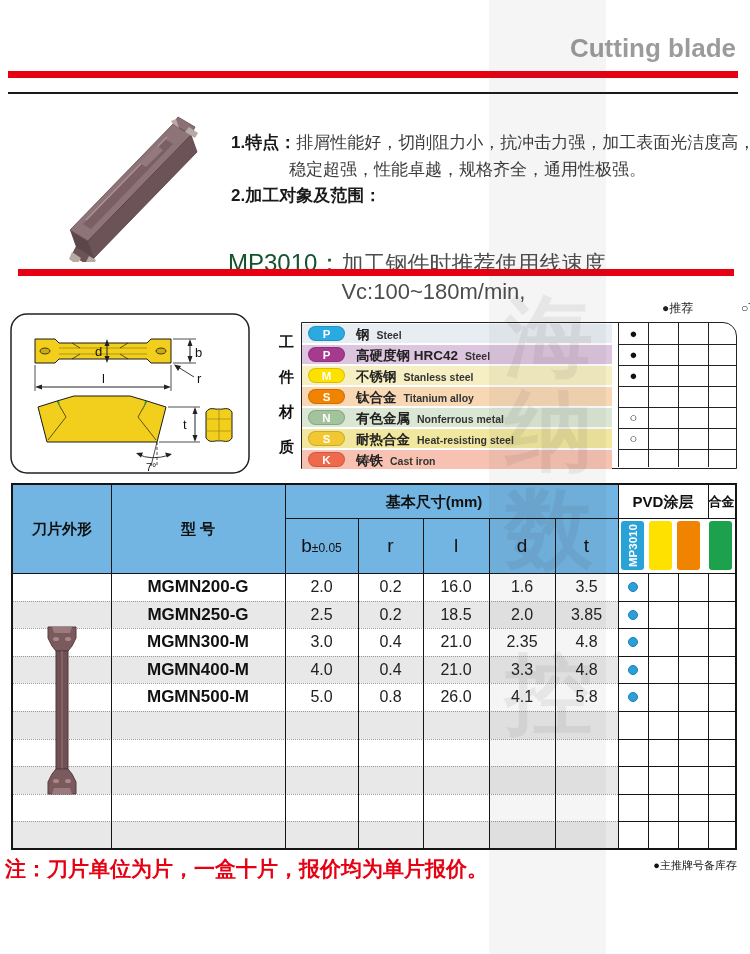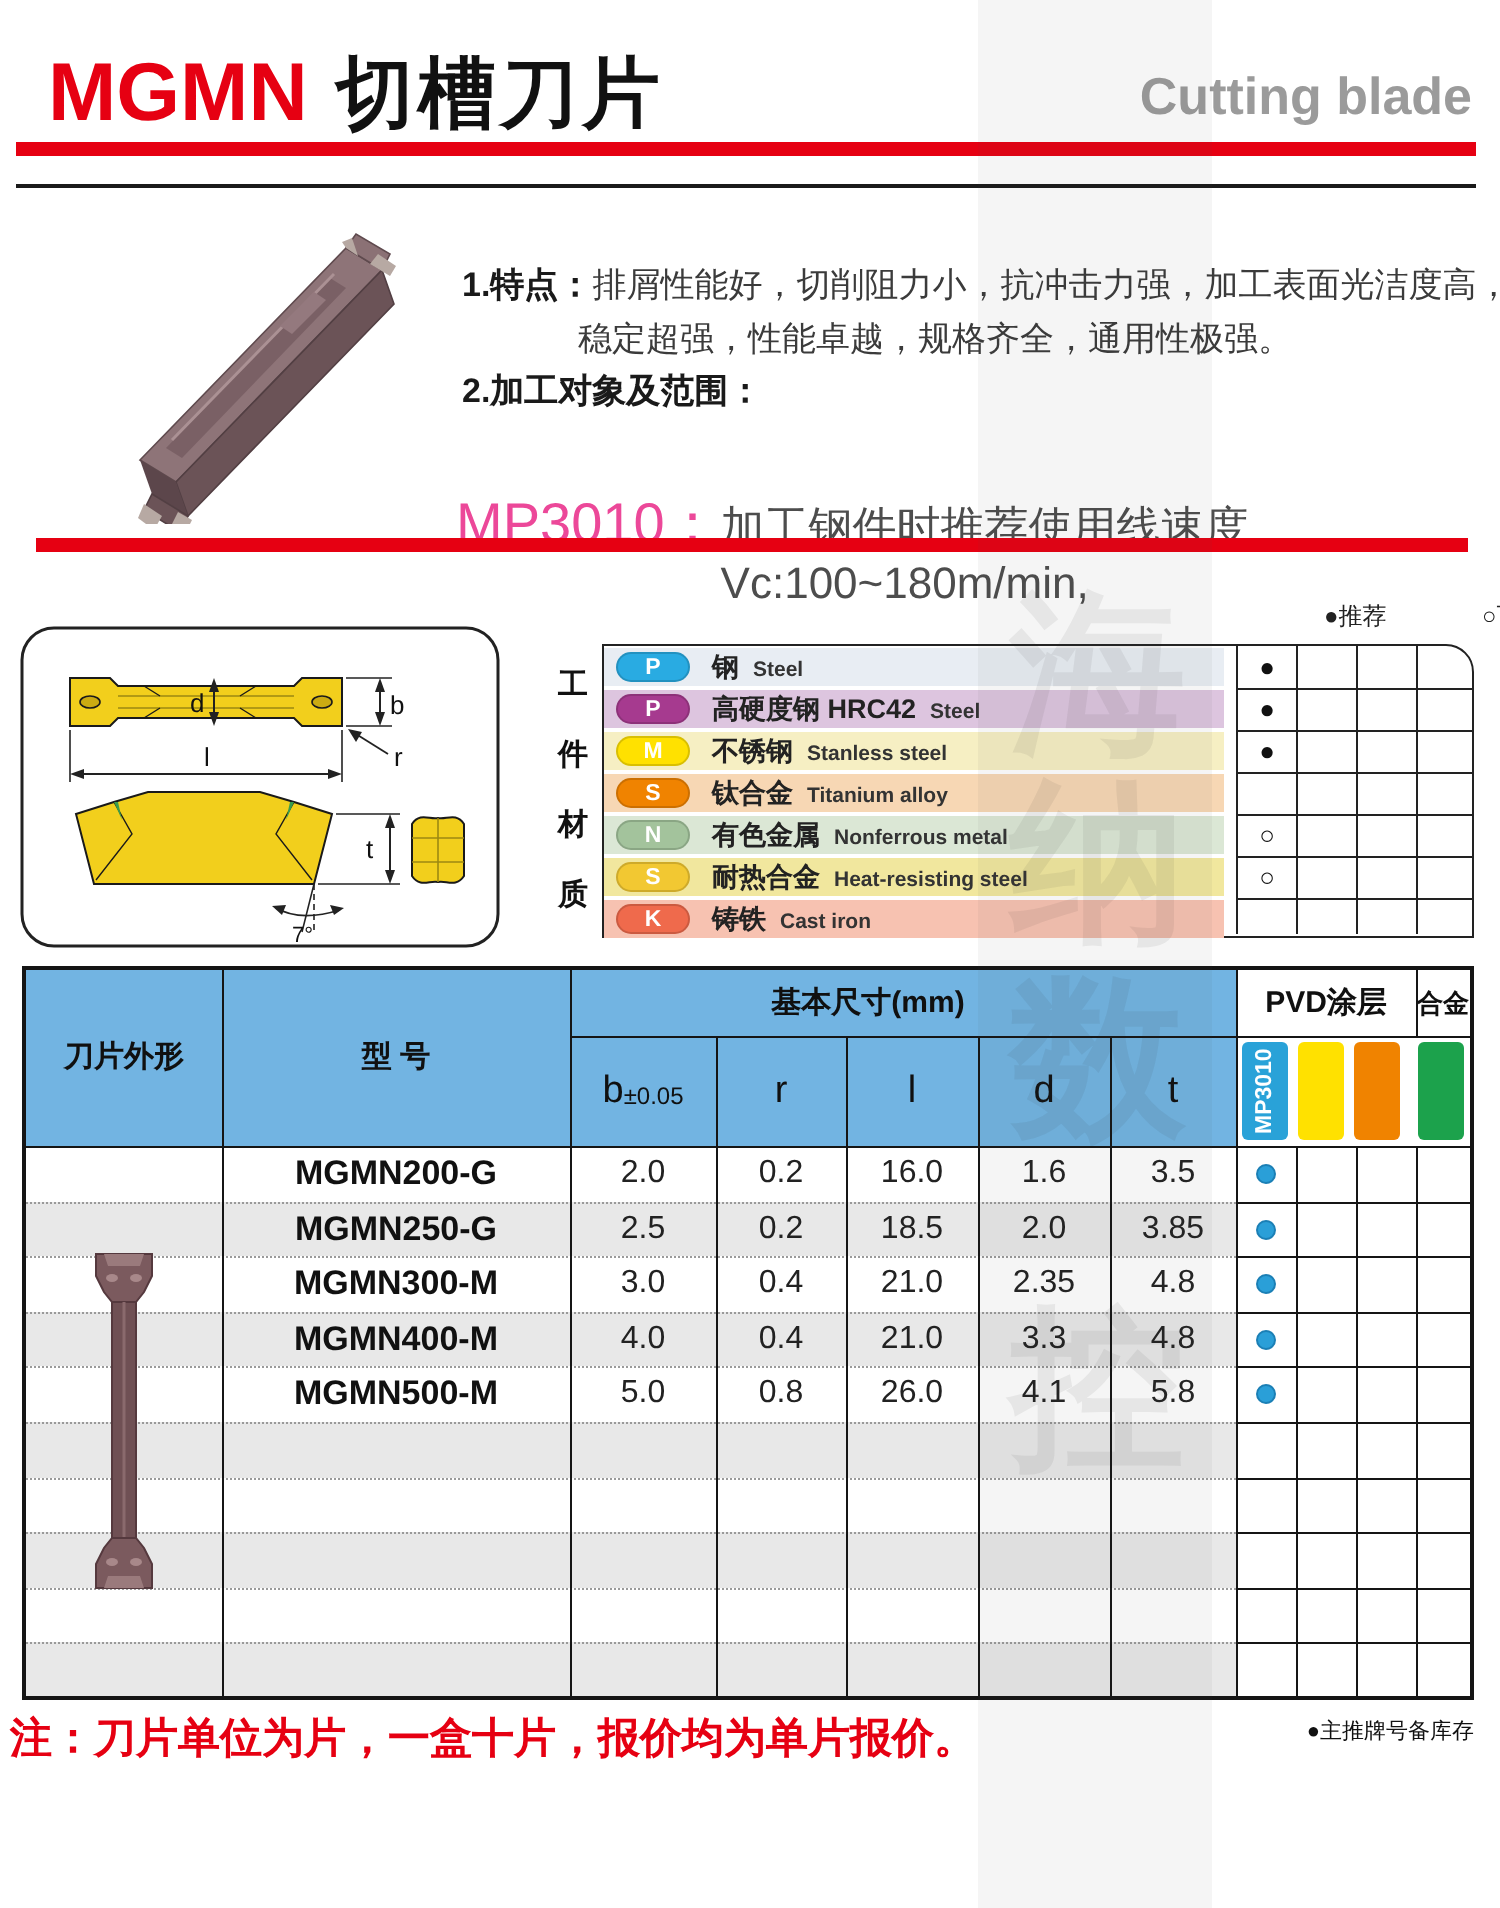--- a/index.html
+++ b/index.html
@@ -8,21 +8,21 @@
   .abs{position:absolute;}
   
   .brand{font-size:41px;font-weight:bold;color:#e60012;letter-spacing:0px;}
   .title-cn{font-size:39px;font-weight:bold;color:#111;margin-left:14px;letter-spacing:2px;}
   .title-en{font-size:26px;font-weight:bold;color:#9b9b9b;}
   .redline{background:#e60012;}
   .blackline{background:#1a1a1a;}
   
   .ftxt{font-size:17px;color:#3b3b3b;white-space:nowrap;}
   .fbold{font-weight:bold;color:#1a1a1a;}
-  .fgrade{font-size:28px;color:#ec4899;}
+  .fgrade{font-size:24px;color:#14532d;}
   .fsub{font-size:22px;color:#4d4d4d;margin-top:40px;}
   
   .legend{font-size:12px;color:#8f8f8f;white-space:nowrap;}
   .legend span{margin-right:13px;}
   .legend2{font-size:12px;color:#222;white-space:nowrap;}
   
   .matwrap{position:absolute;left:301px;top:322px;width:436px;height:147px;
            border:1.5px solid #222;border-top-right-radius:14px;box-sizing:border-box;background:#fff;}
   .matbar{position:absolute;left:0;width:310px;height:19px;}
   .matbadge{position:absolute;left:6px;width:37px;height:15px;border-radius:8px;
@@ -63,24 +63,20 @@
           background:rgba(70,70,70,0.055);z-index:40;pointer-events:none;}
   .wmchar{position:absolute;left:505px;font-size:88px;font-weight:bold;
           color:rgba(40,40,40,0.07);z-index:41;pointer-events:none;}
   svg text{font-family:"Liberation Sans","DejaVu Sans",sans-serif;}
 </style>
 </head>
 <body>
 
 <div class="page">
 
-  <div class="abs" style="left:24px;top:20px;display:flex;align-items:baseline;">
-    <span class="brand">MGMN</span>
-    <span class="title-cn">切槽刀片</span>
-  </div>
   <div class="abs title-en" style="right:14px;top:33px;">Cutting blade</div>
   <div class="abs redline" style="left:8px;top:71px;width:730px;height:7px;"></div>
   <div class="abs blackline" style="left:8px;top:92px;width:730px;height:2px;"></div>
 
   <svg class="abs" style="left:45px;top:100px;" width="200" height="162" viewBox="0 0 200 162">
     <polygon points="25,130 128,24 146,35 43,141" fill="#8e7478" stroke="#5f4a4e" stroke-width="0.8"></polygon>
     <polygon points="43,141 146,35 152,52 49,158" fill="#6b5357" stroke="#523f43" stroke-width="0.8"></polygon>
     <polygon points="25,130 43,141 49,158 31,147" fill="#5c464b"></polygon>
     <polygon points="38,124 120,39 128,44 46,129" fill="#7a6065"></polygon>
     <line x1="41" y1="120" x2="122" y2="37" stroke="#ab9194" stroke-width="1.5"></line>

